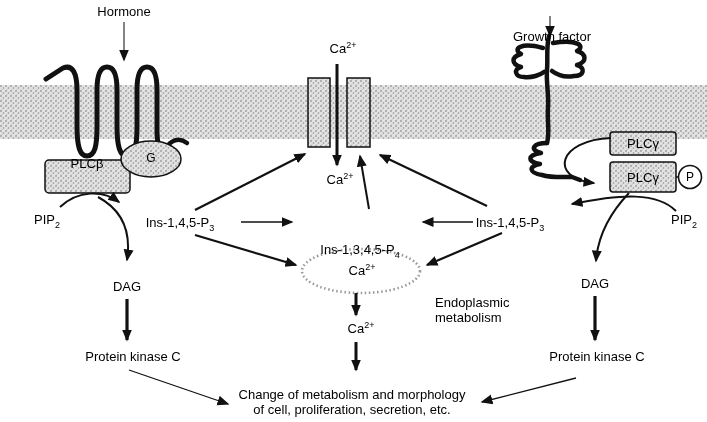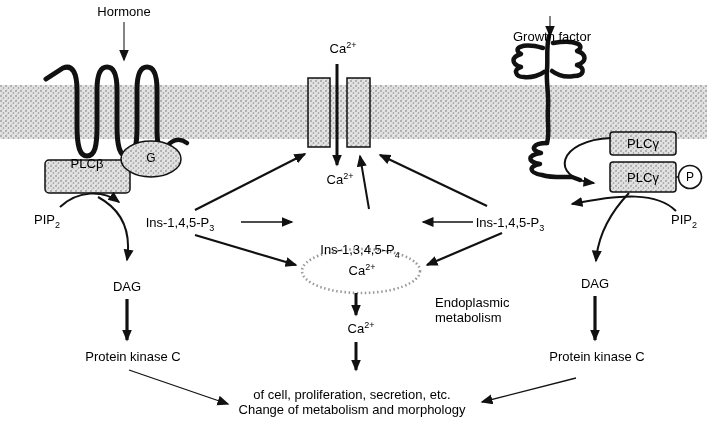--- a/index.html
+++ b/index.html
@@ -159,17 +159,17 @@
     <span>DAG</span>
   </div>
   <div class="lbl" style="left:133px; top:349px;">
     <span>Protein kinase C</span>
   </div>
   <div class="lbl" style="left:597px; top:349px;">
     <span>Protein kinase C</span>
   </div>
 
   <div class="lbl" style="left:352px; top:387px;">
+    <div>Change of metabolism and morphology</div>
     <div>of cell, proliferation, secretion, etc.</div>
-    <div>Change of metabolism and morphology</div>
   </div>
 
 </div>
 
 </body></html>

